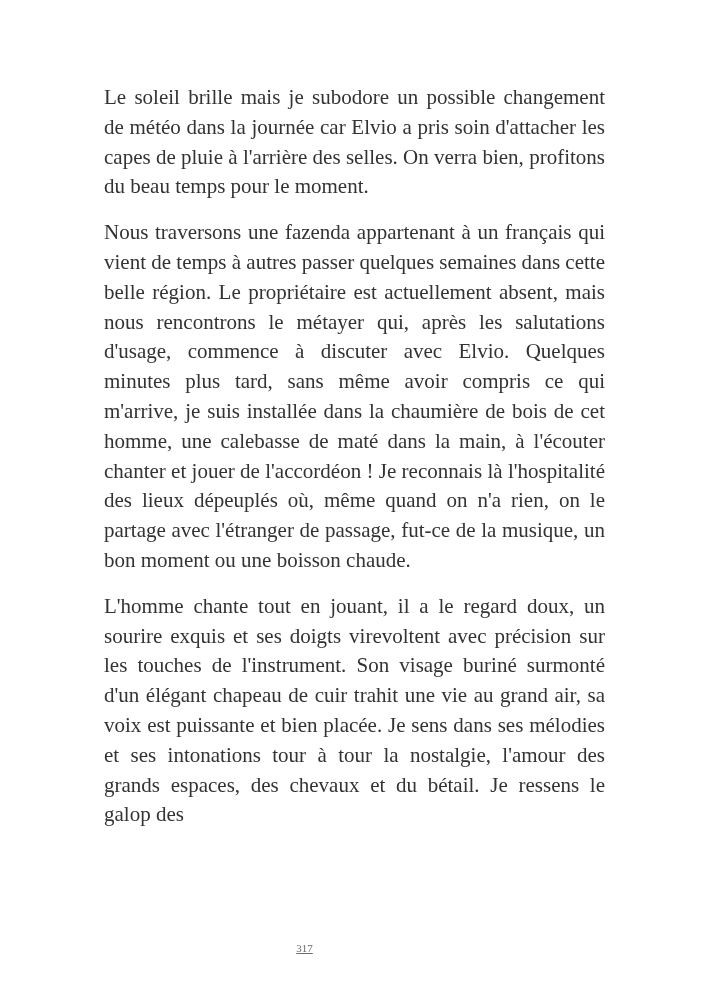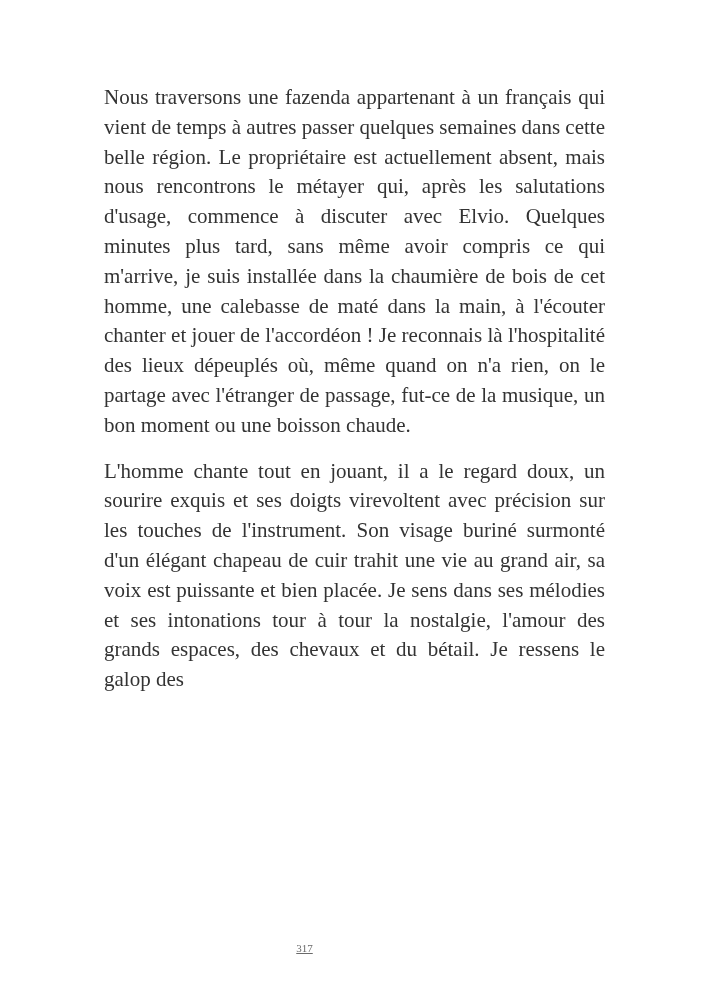--- a/index.html
+++ b/index.html
@@ -31,17 +31,18 @@
     font-size: 11px;
     color: #6a6a6a;
     text-decoration: underline;
   }
 </style>
 </head>
 <body>
 
 <div class="page">
   <div class="text-block">
+    <p class="para">Le soleil brille mais je subodore un possible changement de météo dans la journée car Elvio a pris soin d'attacher les capes de pluie à l'arrière des selles. On verra bien, profitons du beau temps pour le moment.</p>
     <p class="para">Nous traversons une fazenda appartenant à un français qui vient de temps à autres passer quelques semaines dans cette belle région. Le propriétaire est actuellement absent, mais nous rencontrons le métayer qui, après les salutations d'usage, commence à discuter avec Elvio. Quelques minutes plus tard, sans même avoir compris ce qui m'arrive, je suis installée dans la chaumière de bois de cet homme, une calebasse de maté dans la main, à l'écouter chanter et jouer de l'accordéon ! Je reconnais là l'hospitalité des lieux dépeuplés où, même quand on n'a rien, on le partage avec l'étranger de passage, fut-ce de la musique, un bon moment ou une boisson chaude.</p>
     <p class="para last">L'homme chante tout en jouant, il a le regard doux, un sourire exquis et ses doigts virevoltent avec précision sur les touches de l'instrument. Son visage buriné surmonté d'un élégant chapeau de cuir trahit une vie au grand air, sa voix est puissante et bien placée. Je sens dans ses mélodies et ses intonations tour à tour la nostalgie, l'amour des grands espaces, des chevaux et du bétail. Je ressens le galop des</p>
   </div>
   <div class="page-number">317</div>
 </div>
 
 </body></html>

